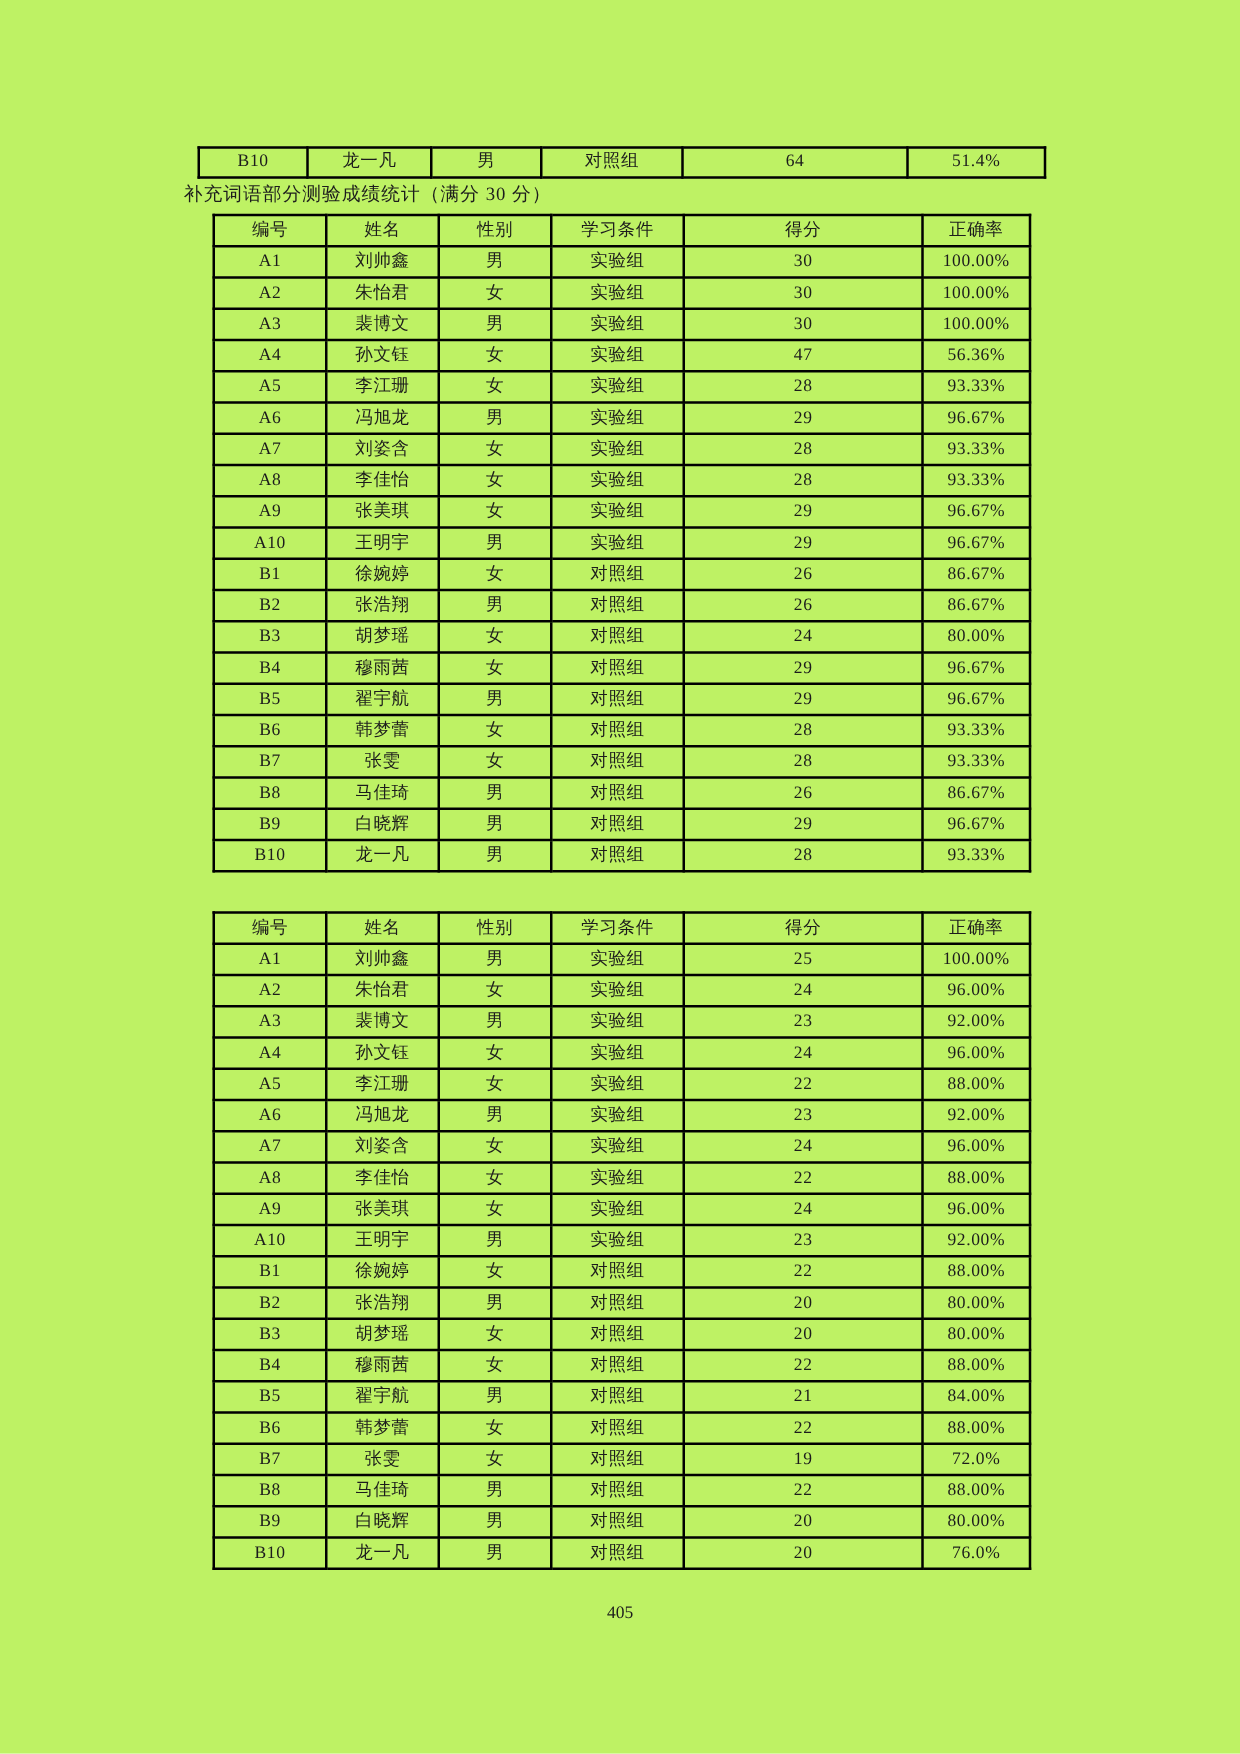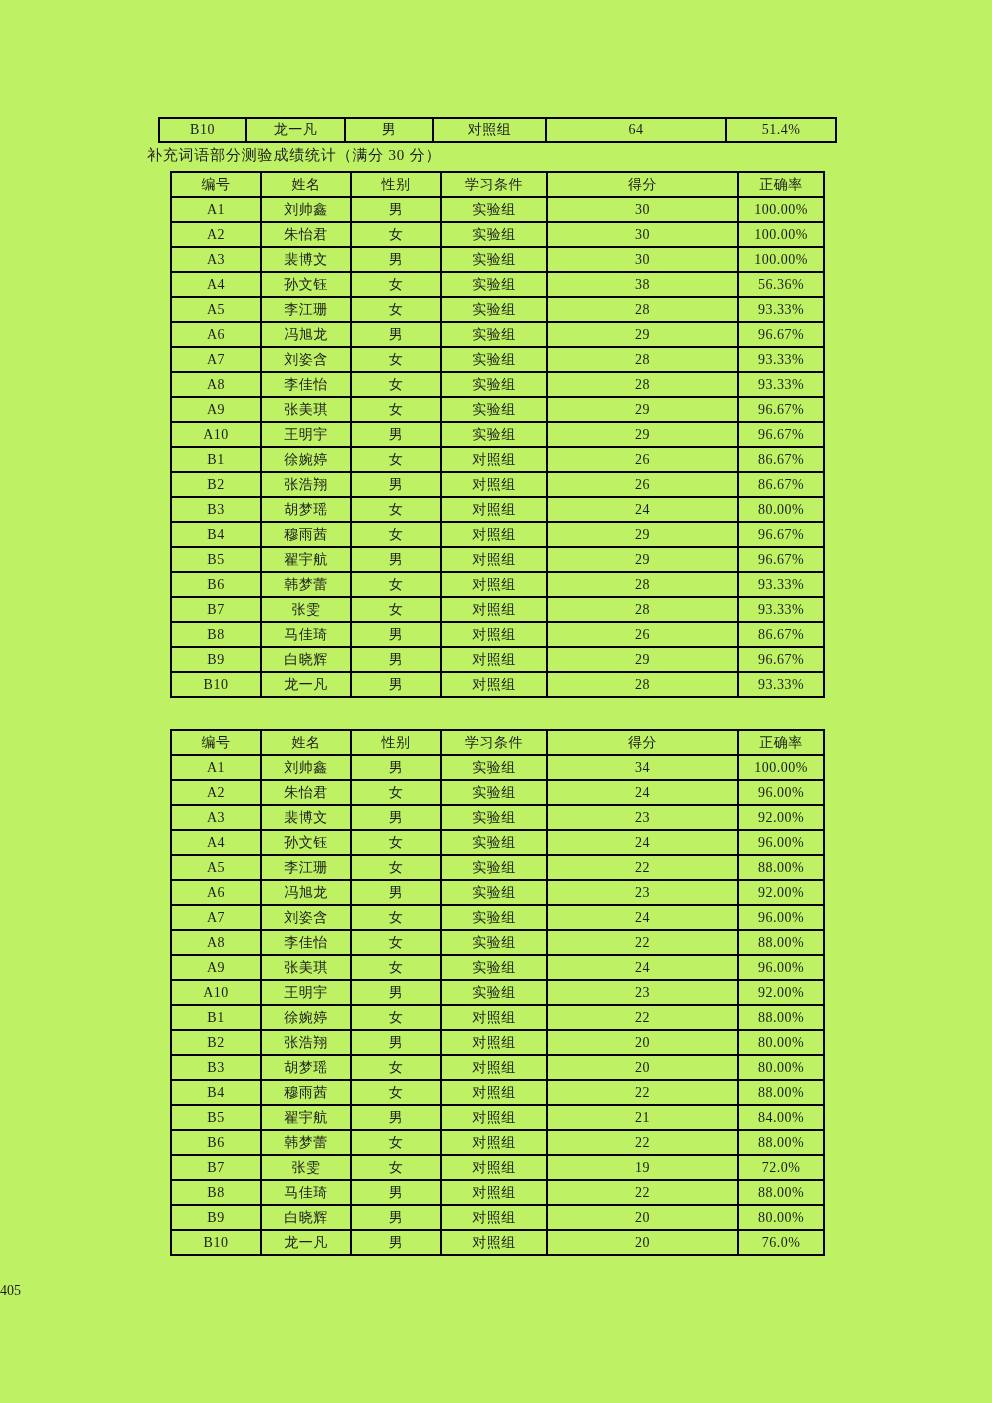--- a/index.html
+++ b/index.html
@@ -39,21 +39,21 @@
     left: 147px;
     font-size: 15px;
     letter-spacing: 0.8px;
     color: #1c1c1c;
     white-space: nowrap;
   }
   .page-number {
     position: absolute;
     left: 0; width: 100%;
     top: 1283px;
-    text-align: left;
+    text-align: center;
     font-size: 14px;
     color: #1c1c1c;
   }
 </style>
 </head>
 <body>
 
 <div class="page">
 
   <table class="tbl carry" style="left:158px; top:117px; width:677px;">
@@ -121,21 +121,21 @@
           <td>男</td>
           <td>实验组</td>
           <td>30</td>
           <td>100.00%</td>
         </tr>
         <tr>
           <td>A4</td>
           <td>孙文钰</td>
           <td>女</td>
           <td>实验组</td>
-          <td>38</td>
+          <td>47</td>
           <td>56.36%</td>
         </tr>
         <tr>
           <td>A5</td>
           <td>李江珊</td>
           <td>女</td>
           <td>实验组</td>
           <td>28</td>
           <td>93.33%</td>
         </tr>
@@ -281,21 +281,21 @@
           <th>得分</th>
           <th>正确率</th>
         </tr>
       </thead>
     <tbody>
         <tr>
           <td>A1</td>
           <td>刘帅鑫</td>
           <td>男</td>
           <td>实验组</td>
-          <td>34</td>
+          <td>25</td>
           <td>100.00%</td>
         </tr>
         <tr>
           <td>A2</td>
           <td>朱怡君</td>
           <td>女</td>
           <td>实验组</td>
           <td>24</td>
           <td>96.00%</td>
         </tr>

